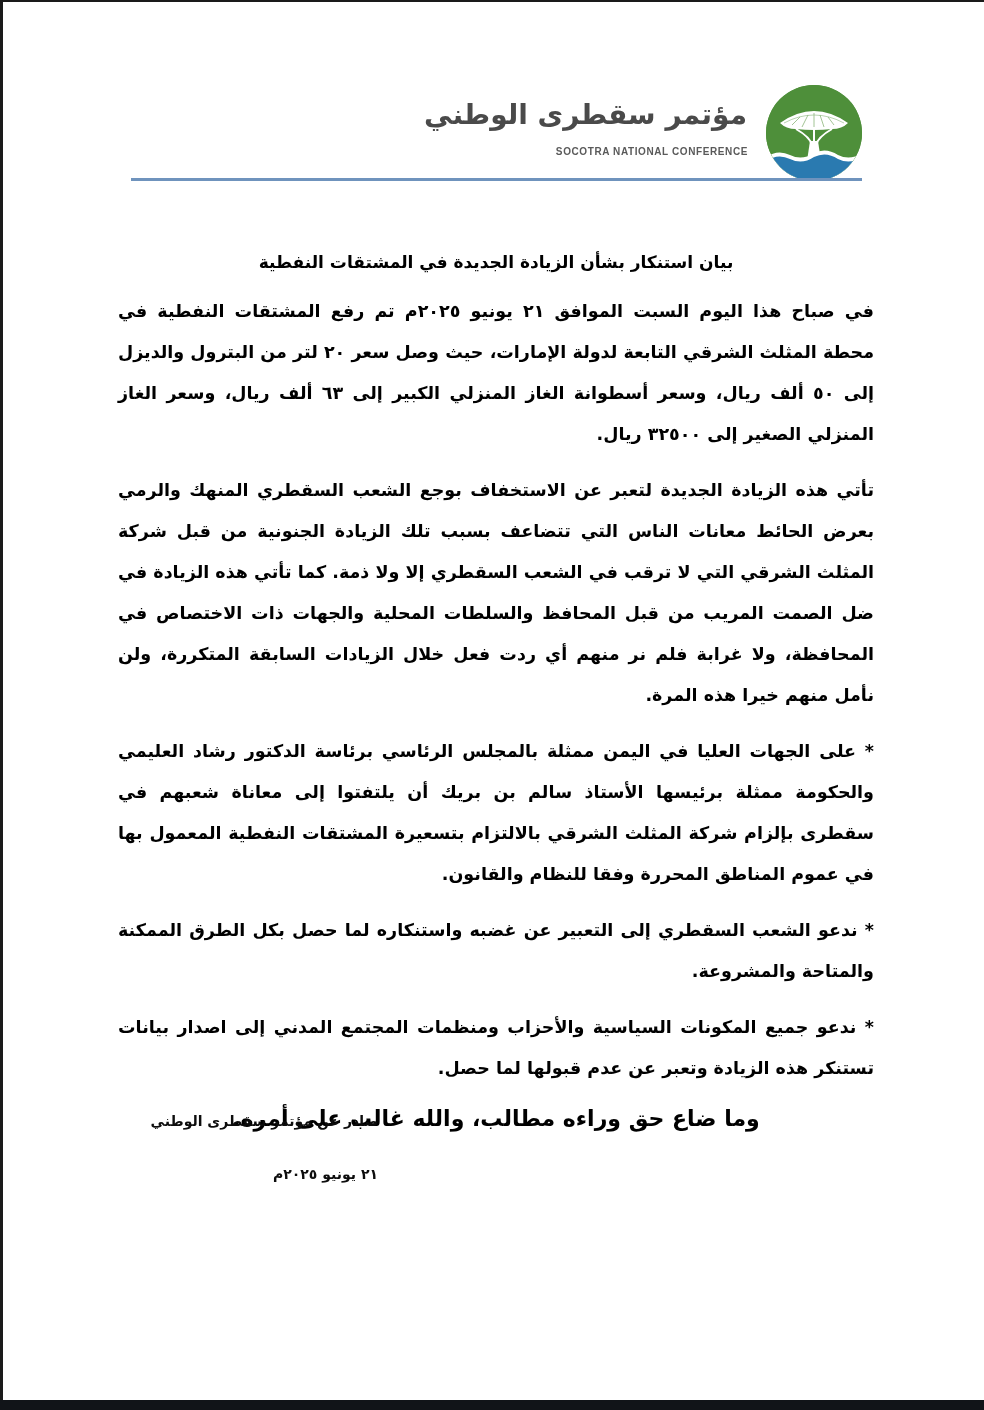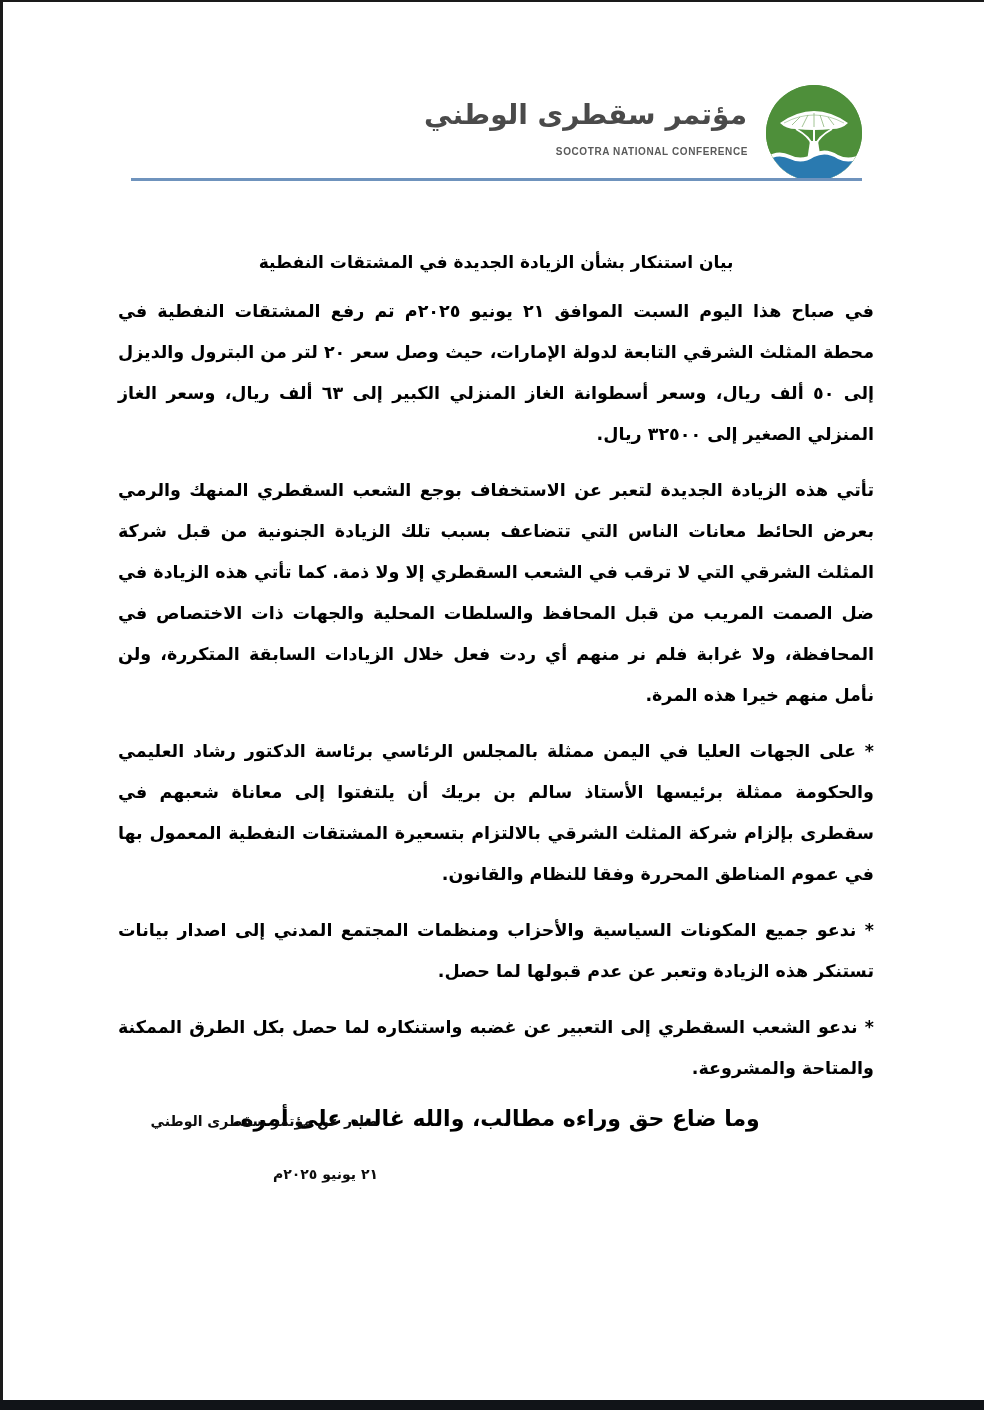--- a/index.html
+++ b/index.html
@@ -150,21 +150,21 @@
   <div class="org-name-ar">مؤتمر سقطرى الوطني</div>
   <div class="org-name-en">SOCOTRA NATIONAL CONFERENCE</div>
 </header>
 <div class="header-rule"></div>
 
 <main class="doc">
   <h1 class="doc-title">بيان استنكار بشأن الزيادة الجديدة في المشتقات النفطية</h1>
   <p class="para">في صباح هذا اليوم السبت الموافق ٢١ يونيو ٢٠٢٥م تم رفع المشتقات النفطية في محطة المثلث الشرقي التابعة لدولة الإمارات، حيث وصل سعر ٢٠ لتر من البترول والديزل إلى ٥٠ ألف ريال، وسعر أسطوانة الغاز المنزلي الكبير إلى ٦٣ ألف ريال، وسعر الغاز المنزلي الصغير إلى ٣٢٥٠٠ ريال.</p>
   <p class="para">تأتي هذه الزيادة الجديدة لتعبر عن الاستخفاف بوجع الشعب السقطري المنهك والرمي بعرض الحائط معانات الناس التي تتضاعف بسبب تلك الزيادة الجنونية من قبل شركة المثلث الشرقي التي لا ترقب في الشعب السقطري إلا ولا ذمة. كما تأتي هذه الزيادة في ضل الصمت المريب من قبل المحافظ والسلطات المحلية والجهات ذات الاختصاص في المحافظة، ولا غرابة فلم نر منهم أي ردت فعل خلال الزيادات السابقة المتكررة، ولن نأمل منهم خيرا هذه المرة.</p>
   <p class="para">* على الجهات العليا في اليمن ممثلة بالمجلس الرئاسي برئاسة الدكتور رشاد العليمي والحكومة ممثلة برئيسها الأستاذ سالم بن بريك أن يلتفتوا إلى معاناة شعبهم في سقطرى بإلزام شركة المثلث الشرقي بالالتزام بتسعيرة المشتقات النفطية المعمول بها في عموم المناطق المحررة وفقا للنظام والقانون.</p>
+  <p class="para">* ندعو الشعب السقطري إلى التعبير عن غضبه واستنكاره لما حصل بكل الطرق الممكنة والمتاحة والمشروعة.</p>
   <p class="para">* ندعو جميع المكونات السياسية والأحزاب ومنظمات المجتمع المدني إلى اصدار بيانات تستنكر هذه الزيادة وتعبر عن عدم قبولها لما حصل.</p>
-  <p class="para">* ندعو الشعب السقطري إلى التعبير عن غضبه واستنكاره لما حصل بكل الطرق الممكنة والمتاحة والمشروعة.</p>
   <p class="closing">وما ضاع حق وراءه مطالب، والله غالب على أمره.</p>
 </main>
 
 <footer class="signature">
   <div>صادر عن مؤتمر سقطرى الوطني</div>
   <div class="sig-date">٢١ يونيو ٢٠٢٥م</div>
 </footer>
 
 </body></html>

